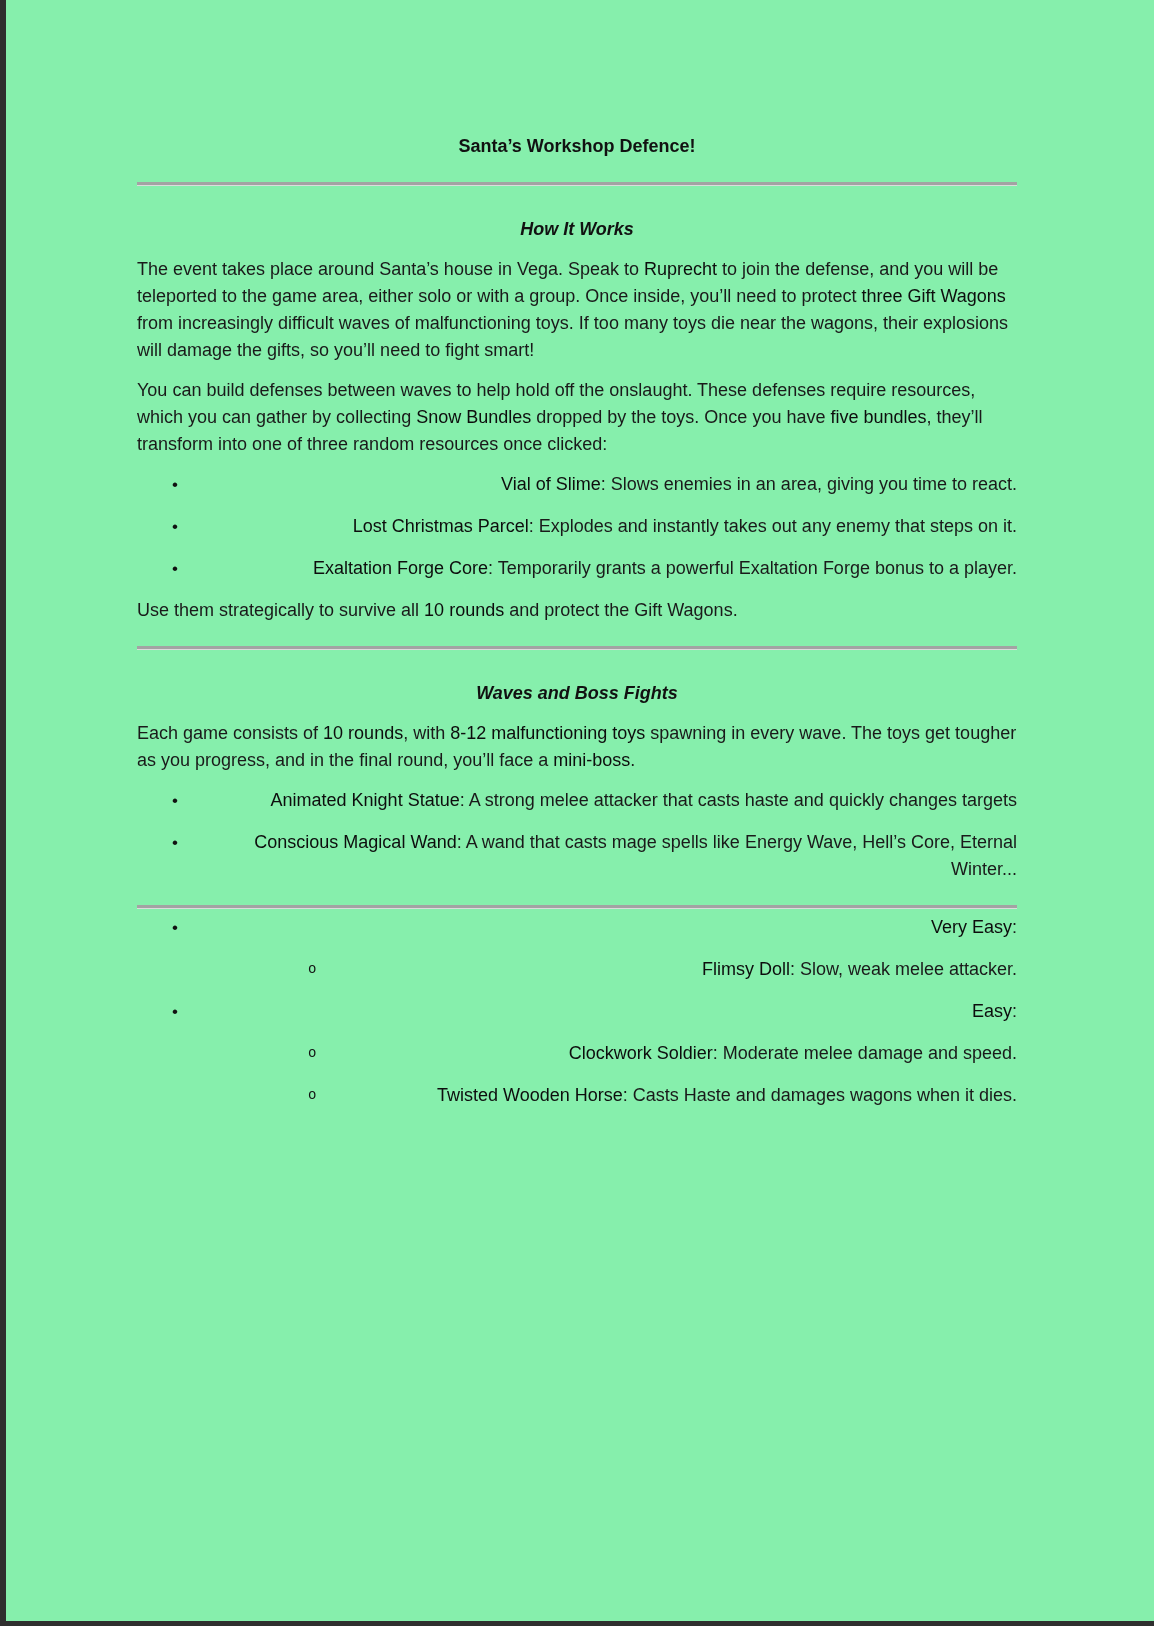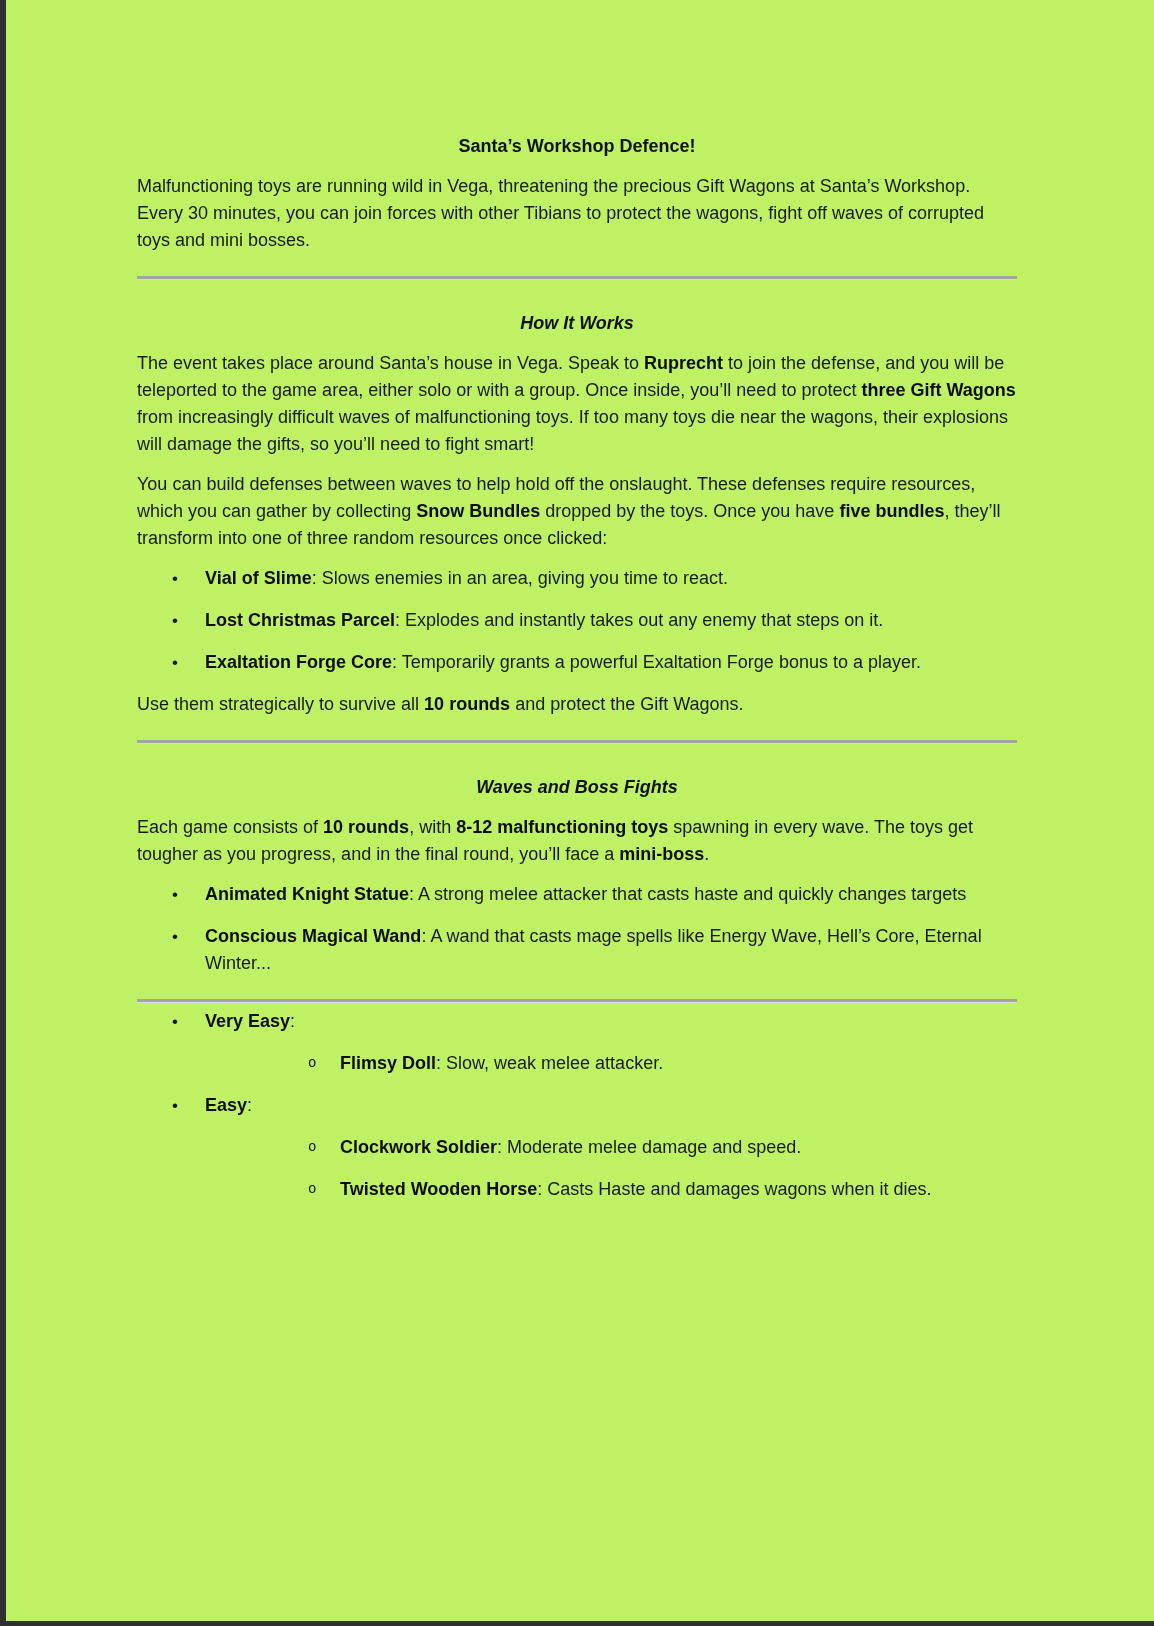--- a/index.html
+++ b/index.html
@@ -1,47 +1,46 @@
 <!DOCTYPE html>
 <html><head>
 <meta charset="utf-8">
 <style>
   html,body{margin:0;padding:0;background:#ffffff;}
-  .window{position:relative;width:1154px;height:1626px;background:#bef264;overflow:hidden;}
+  .window{position:relative;width:1154px;height:1626px;background:#86efac;overflow:hidden;}
   .edge-left{position:absolute;left:0;top:0;width:6px;height:100%;}
   .edge-bottom{position:absolute;left:0;bottom:0;width:100%;height:5px;}
   .page{box-sizing:border-box;width:1154px;min-height:1626px;
         padding:133px 137px 80px 137px;
         font-family:"Liberation Sans","DejaVu Sans",sans-serif;
         font-size:18px;line-height:27px;color:#1a1a1a;}
   h1,h2{font-size:18px;line-height:27px;font-weight:bold;text-align:center;color:#111;}
   h1{margin:0 0 13px 0;}
   h2{margin:31px 0 13px 0;font-style:italic;}
   p{margin:0 0 13px 0;}
-  .b{font-weight:bold;color:#0d0d0d;}
+  .b{font-weight:normal;color:#0d0d0d;}
   .divider{height:3px;margin:22px 0 0 0;box-shadow:0 1px 0 #dcdcdc;}
-  ul{list-style:none;margin:6px 0 0 0;padding:0;}
+  ul{list-style:none;margin:6px 0 0 0;padding:0;text-align:right;}
   li{position:relative;padding-left:68px;margin:0 0 15px 0;}
   li.l1::before{content:"\2022";position:absolute;left:35px;top:0;font-size:17px;color:#111;}
   ul.sub{margin-top:15px;}
   li.l2{padding-left:135px;margin:0 0 15px 0;}
   li.l2::before{content:"o";position:absolute;left:103px;top:0;
                 font-family:"Liberation Mono","DejaVu Sans Mono",monospace;
                 font-size:14px;color:#111;}
   ul.mt li.l1:last-child{margin-bottom:0;}
 </style>
 </head>
 <body>
 
 <div class="window">
   <div class="page">
 
     <h1>Santa’s Workshop Defence!</h1>
 
-    <p>Malfunctioning toys are running wild in Vega, threatening the precious Gift Wagons at Santa’s Workshop. Every 30 minutes, you can join forces with other Tibians to protect the wagons, fight off waves of corrupted toys and mini bosses.</p>
 
     <div class="divider" style="background: rgb(163, 163, 163);"></div>
 
     <h2>How It Works</h2>
 
     <p><span>The event takes place around Santa’s house in Vega. Speak to </span><span class="b">Ruprecht</span><span> to join the defense, and you will be teleported to the game area, either solo or with a group. Once inside, you’ll need to protect </span><span class="b">three Gift Wagons</span><span> from increasingly difficult waves of malfunctioning toys. If too many toys die near the wagons, their explosions will damage the gifts, so you’ll need to fight smart!</span></p>
     <p><span>You can build defenses between waves to help hold off the onslaught. These defenses require resources, which you can gather by collecting </span><span class="b">Snow Bundles</span><span> dropped by the toys. Once you have </span><span class="b">five bundles</span><span>, they’ll transform into one of three random resources once clicked:</span></p>
 
     <ul>
       <li class="l1"><span class="b">Vial of Slime</span><span>: Slows enemies in an area, giving you time to react.</span></li>

